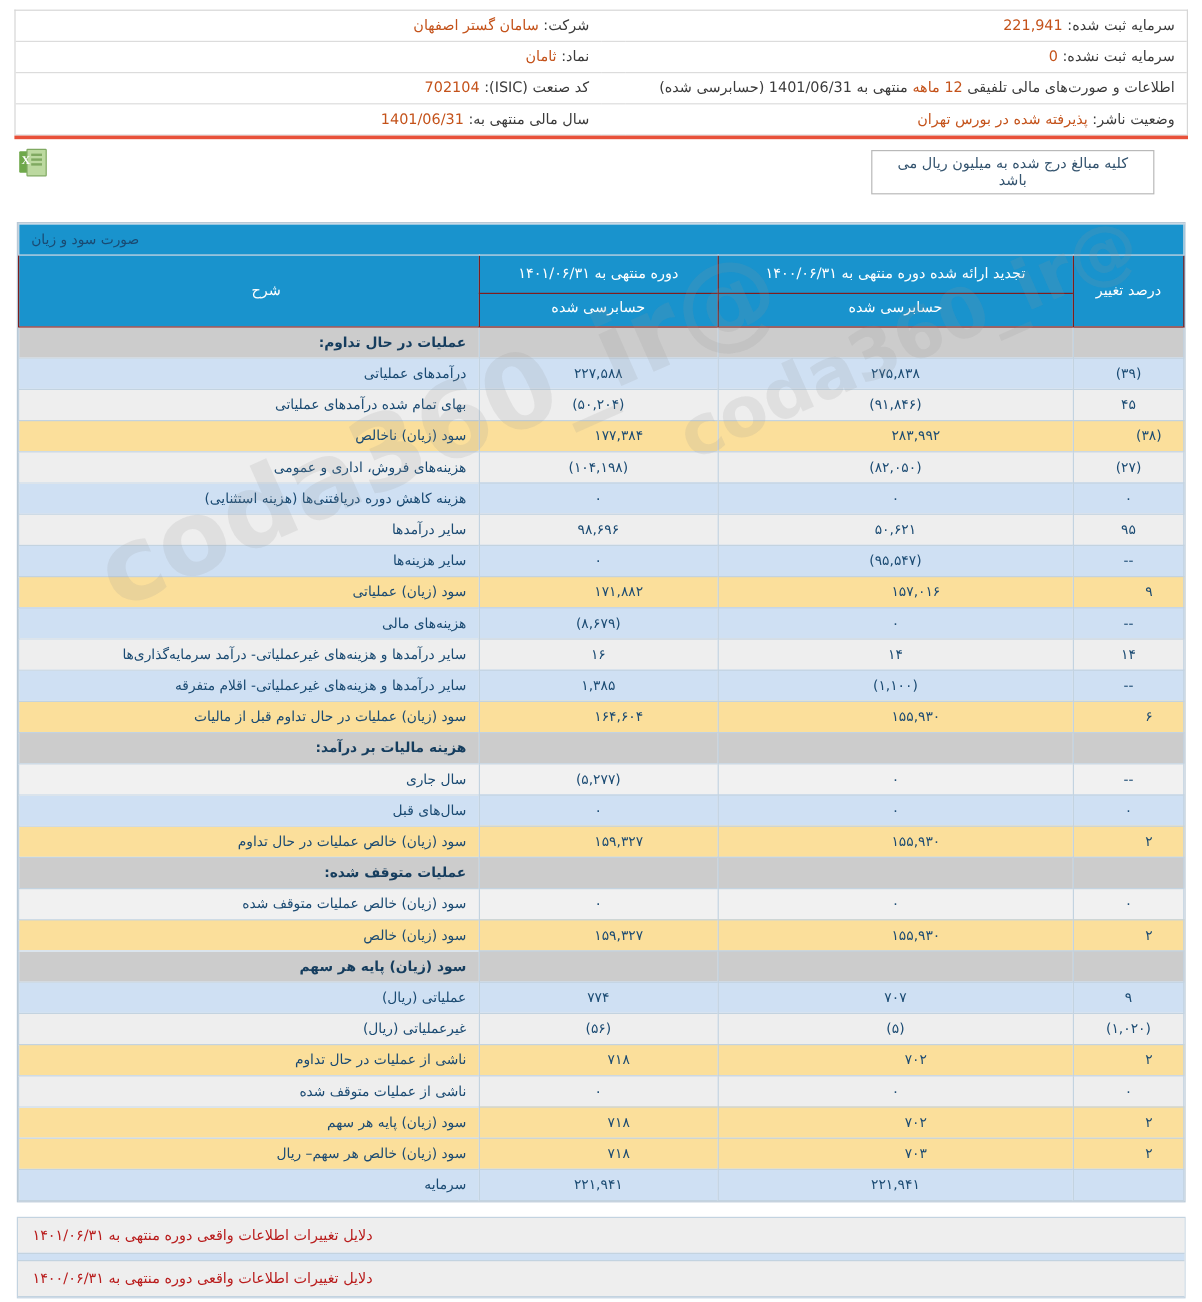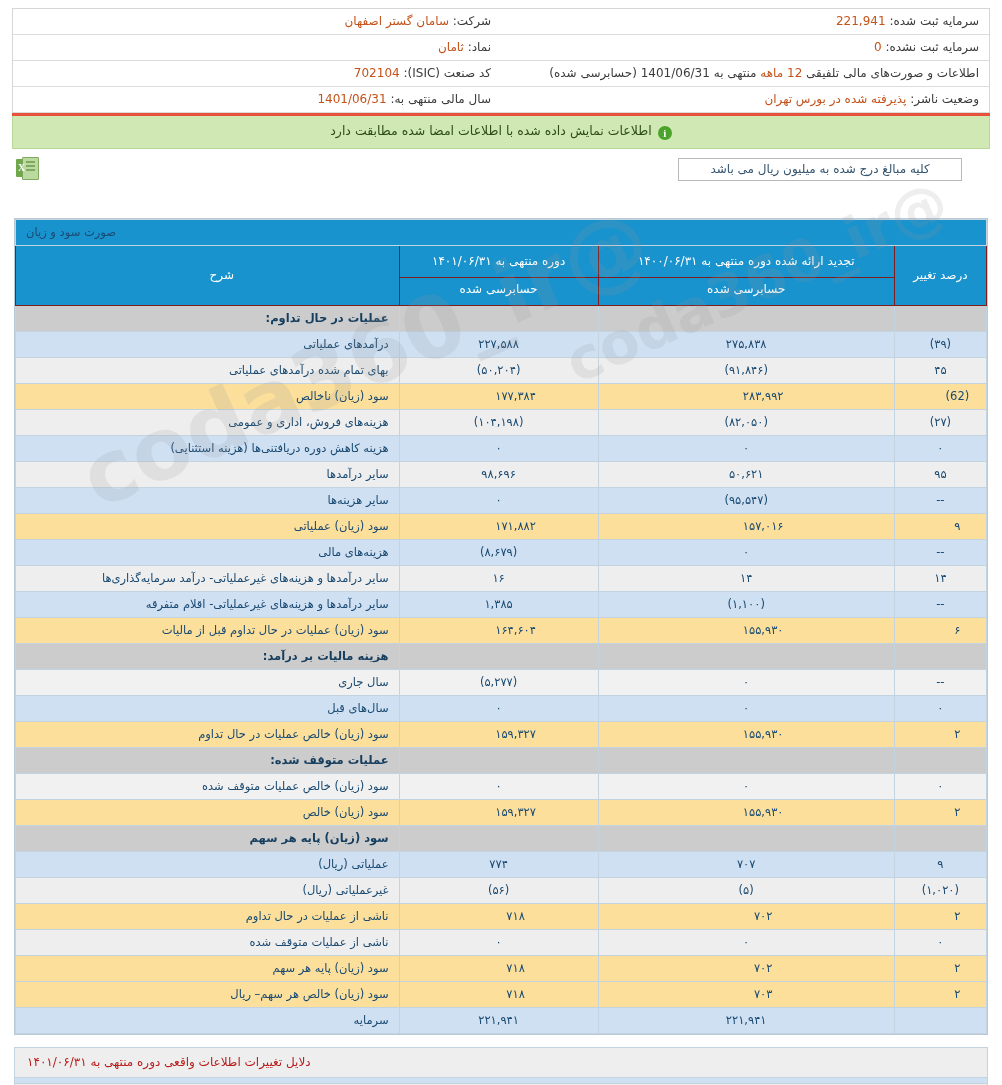--- a/index.html
+++ b/index.html
@@ -92,21 +92,21 @@
   }
   .unitbox {
     position: absolute;
     right: 28px;
     top: 0;
     border: 1px solid #b9b9b9;
     background: #fff;
     padding: 3px 8px 4px 8px;
     font-size: 12px;
     color: #34546f;
-    width: 284px;
+    width: 236px;
     text-align: center;
     box-sizing: border-box;
   }
   .excel-icon {
     position: absolute;
     left: 4px;
     top: -2px;
     width: 22px;
     height: 24px;
   }
@@ -315,23 +315,20 @@
           <td>
             <span class="lbl">سال مالی منتهی به:</span>
             <span class="val">1401/06/31</span>
           </td>
         </tr>
       </tbody>
     </table>
   </div>
   <div class="red-rule"></div>
 
-  <div class="notice">
-    <span class="i-badge">i</span><span>اطلاعات نمایش داده شده با اطلاعات امضا شده مطابقت دارد</span>
-  </div>
 
   <div class="noterow">
     <div class="excel-icon">
       <div class="fold"></div>
       <div class="sheet"></div>
       <div class="lines">
           <i></i>
           <i></i>
           <i></i>
         </div>
@@ -376,21 +373,21 @@
             <td class="num">۲۲۷,۵۸۸</td>
             <td class="desc">درآمدهای عملیاتی</td>
           </tr>
           <tr class="grey">
             <td class="pct">۴۵</td>
             <td class="num neg">(۹۱,۸۴۶)</td>
             <td class="num neg">(۵۰,۲۰۴)</td>
             <td class="desc">بهای تمام شده درآمدهای عملیاتی</td>
           </tr>
           <tr class="gold">
-            <td class="pct neg">(62)</td>
+            <td class="pct neg">(۳۸)</td>
             <td class="num">۲۸۳,۹۹۲</td>
             <td class="num">۱۷۷,۳۸۴</td>
             <td class="desc">سود (زیان) ناخالص</td>
           </tr>
           <tr class="grey">
             <td class="pct neg">(۲۷)</td>
             <td class="num neg">(۸۲,۰۵۰)</td>
             <td class="num neg">(۱۰۴,۱۹۸)</td>
             <td class="desc">هزینه‌های فروش، اداری و عمومی</td>
           </tr>

